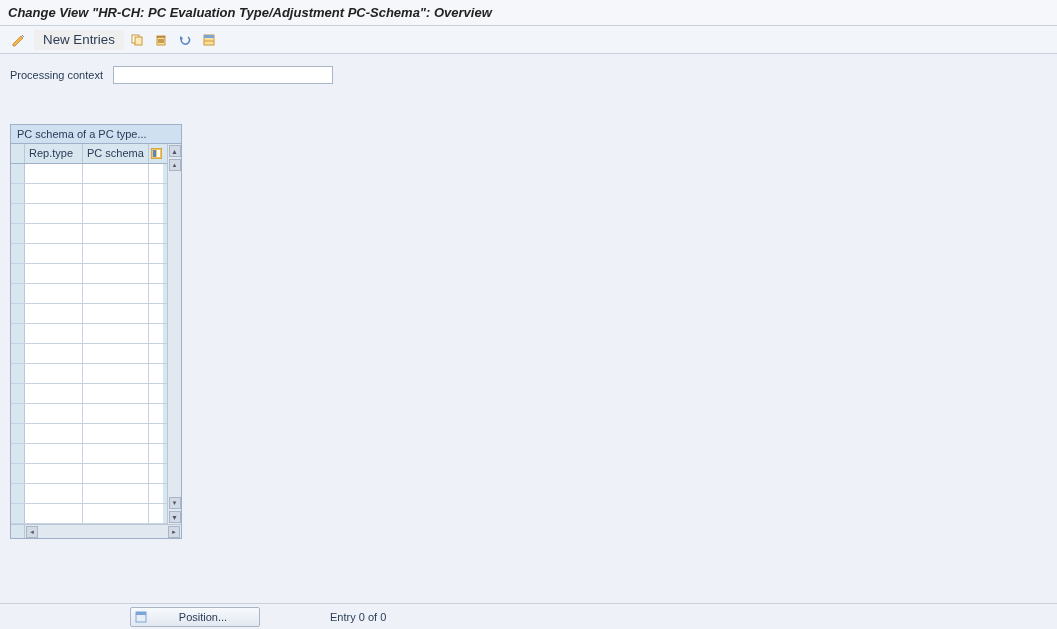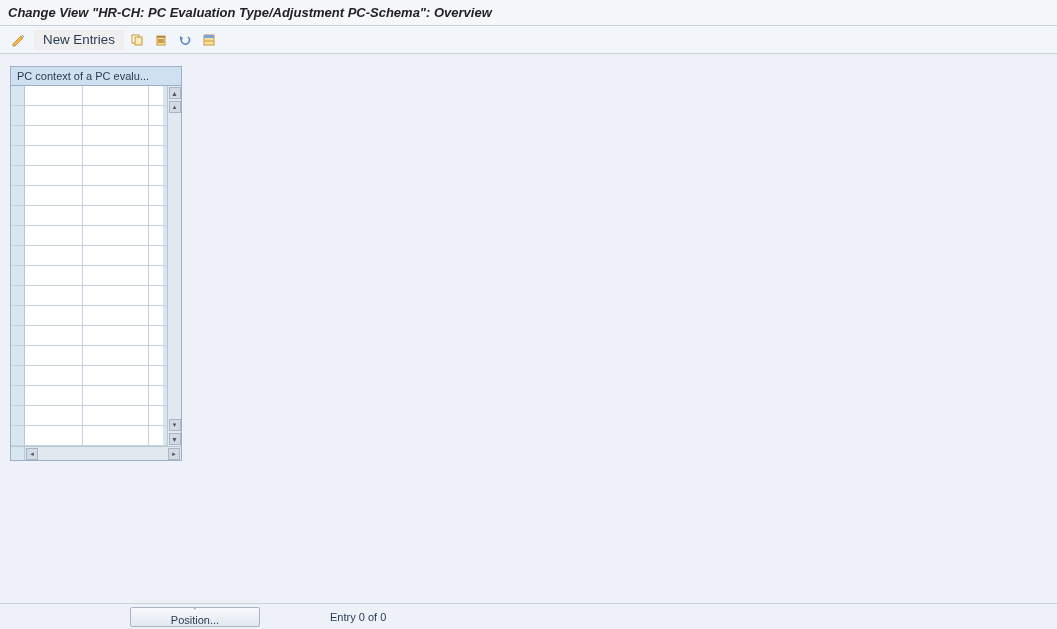--- a/index.html
+++ b/index.html
@@ -208,21 +208,20 @@
       width: 130px;
       height: 20px;
       background: linear-gradient(#f7f9fc, #e2e8f1);
       border: 1px solid #aab5c5;
       border-radius: 2px;
       display: flex;
       align-items: center;
       cursor: pointer;
       padding: 0 4px;
       gap: 4px;
-      flex-direction: column;
     }
     .pos-btn-label {
       flex: 1;
       text-align: center;
       color: #2a3b55;
     }
     .entry-text { color: #2a3b55; text-align: center; }
     
     svg { display: block; }
   </style>
@@ -267,25 +266,41 @@
   <button class="tb-btn">
     <svg width="14" height="14" viewBox="0 0 14 14">
         <rect x="2" y="2" width="10" height="10" fill="#ffe09a" stroke="#c9973a"></rect>
         <rect x="2" y="2" width="10" height="3" fill="#7aa5d6"></rect>
         <line x1="2" y1="8" x2="12" y2="8" stroke="#c9973a"></line>
       </svg>
   </button>
 </div>
 
 <div class="content">
+  <div class="field-row">
+    <span class="field-label">Processing context</span>
+    <input class="field-input" type="text" value="" style="">
+  </div>
 
   <div class="table-container">
-    <div class="table-title">PC context of a PC evalu...</div>
+    <div class="table-title">PC schema of a PC type...</div>
     <div class="table-wrap">
       <div class="table-body">
+        <div class="table-header-row">
+          <div class="sel-col"></div>
+          <div class="th c1">Rep.type</div>
+          <div class="th c2">PC schema</div>
+          <div class="cfg-btn">
+            <svg width="11" height="11" viewBox="0 0 11 11">
+                <rect x="0" y="0" width="11" height="11" fill="#f3c55a" stroke="#b8863a"></rect>
+                <rect x="2" y="2" width="3" height="7" fill="#5a86c6"></rect>
+                <rect x="6" y="2" width="3" height="7" fill="#fff"></rect>
+              </svg>
+          </div>
+        </div>
         <div id="rows-holder">
             <div class="data-row">
               <div class="sel-col"></div>
               <div class="cell c1"></div>
               <div class="cell c2"></div>
               <div style="width:14px;background:#fff"></div>
             </div>
             <div class="data-row">
               <div class="sel-col"></div>
               <div class="cell c1"></div>

